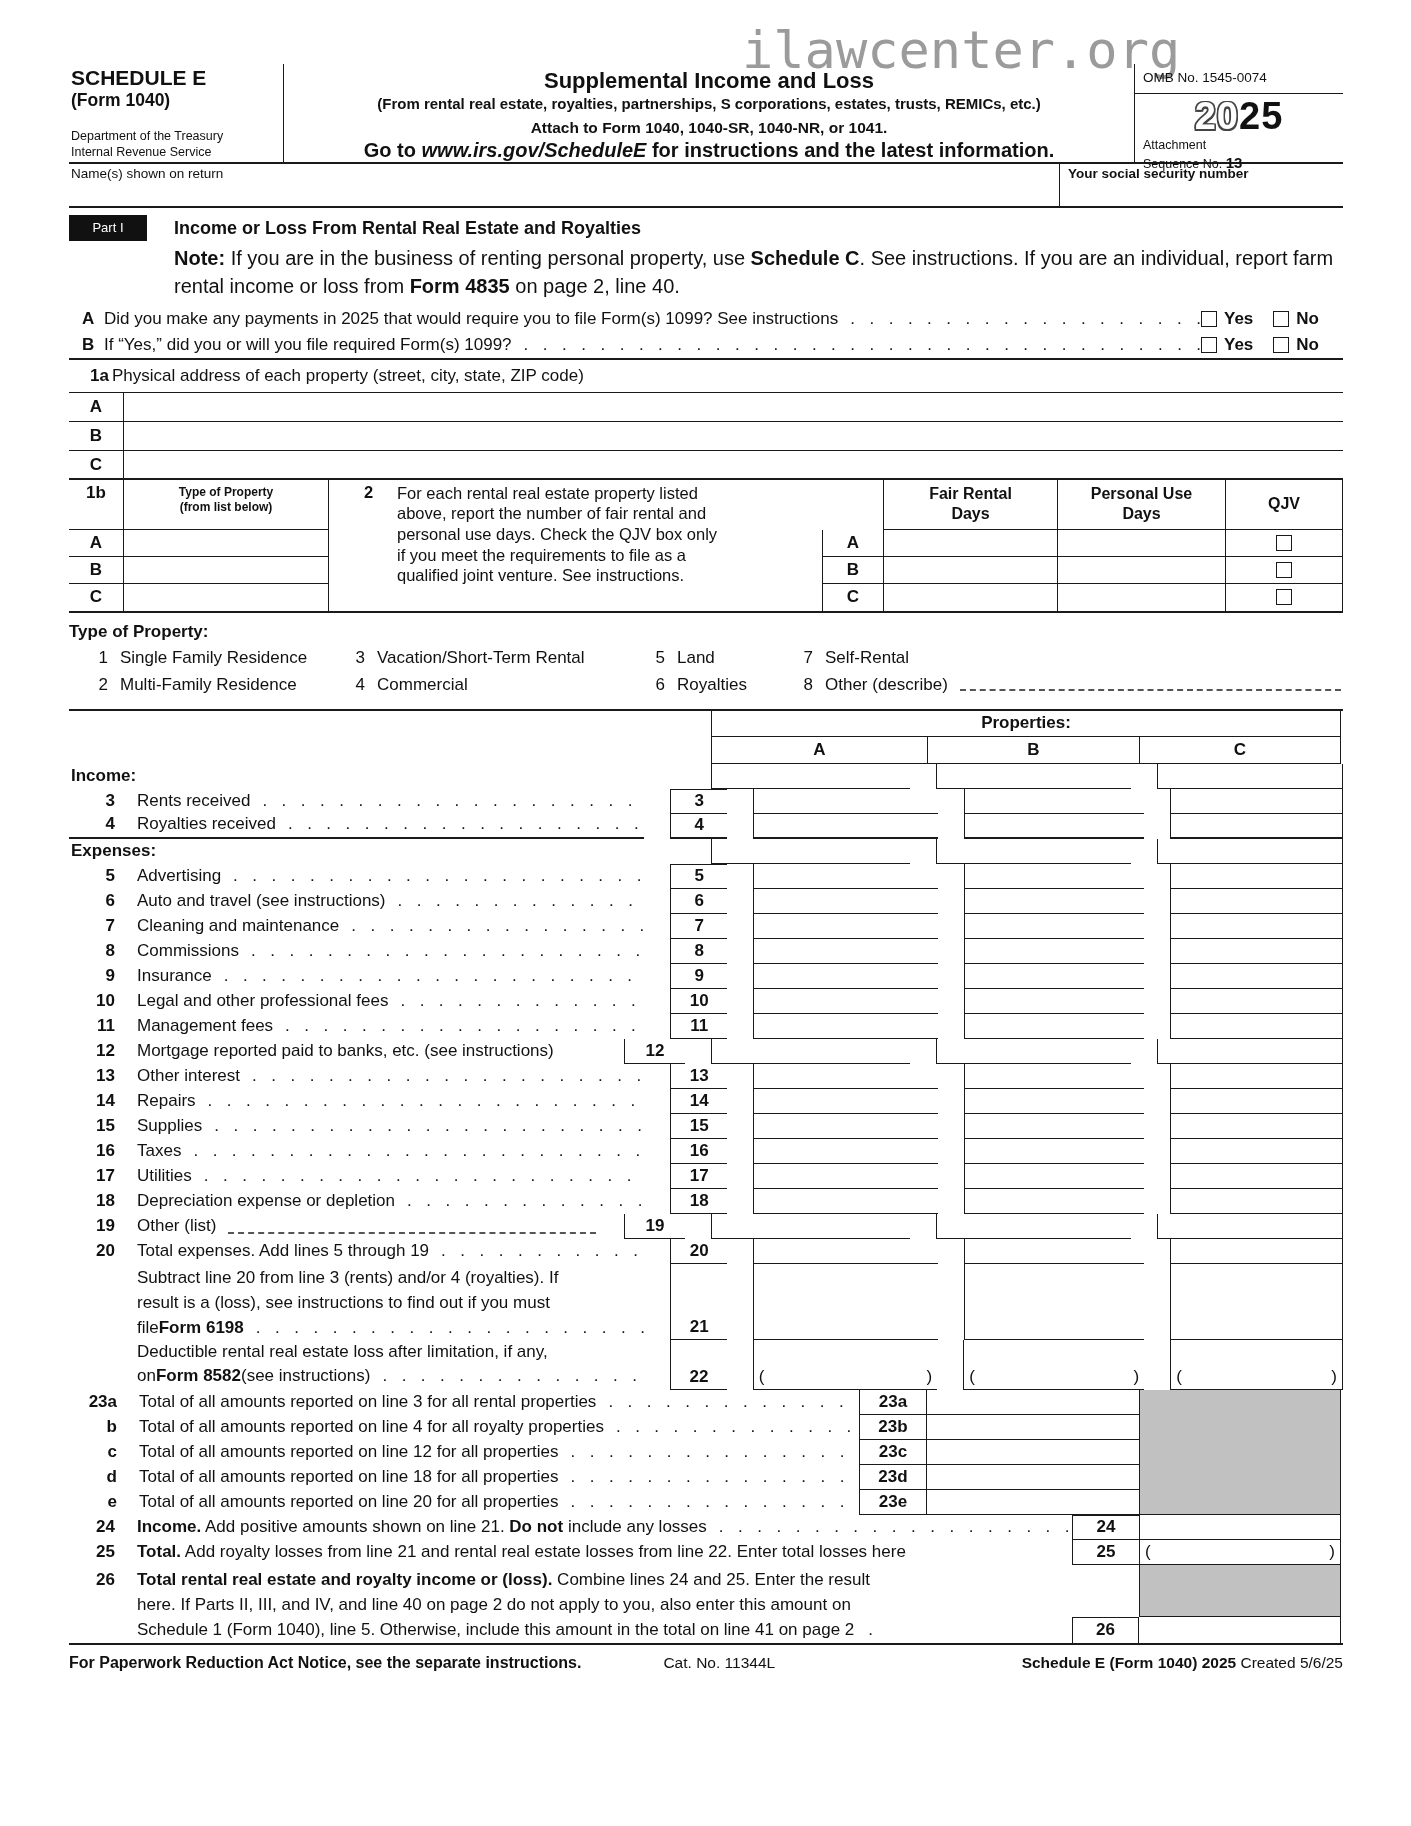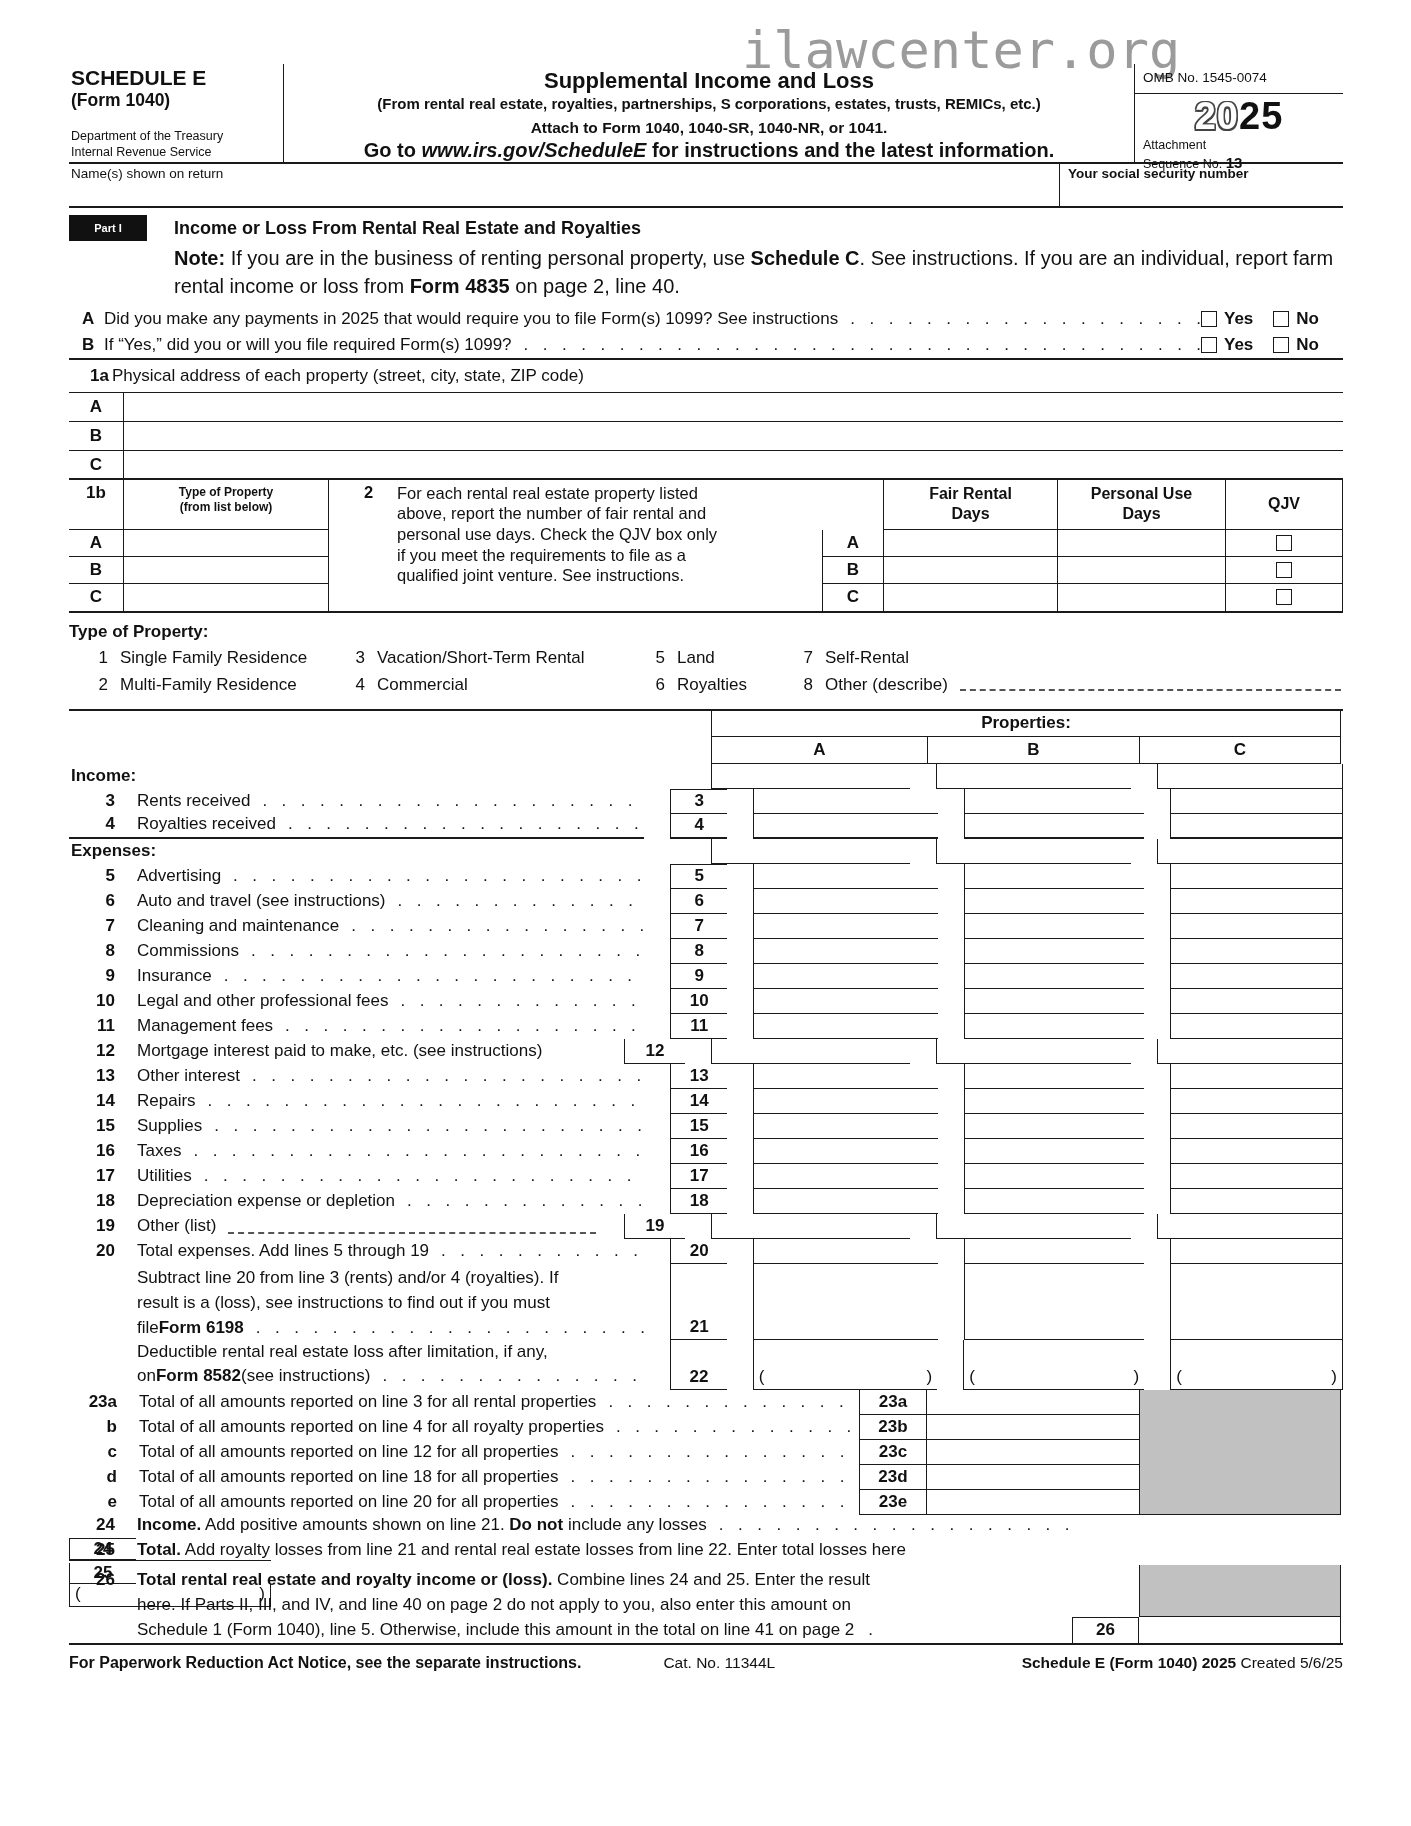--- a/index.html
+++ b/index.html
@@ -34,21 +34,21 @@
   .attseq { font-size:12.5px; line-height:1.25; padding:0 6px 3px 8px; margin-top:auto; }
   .seqno { font-size:15px; font-weight:bold; }
 
   
   .namerow { display:flex; height:44px; border-bottom:2.5px solid #1a1a1a; }
   .namecell { flex:1; font-size:13.5px; padding:2px 0 0 2px; }
   .ssncell { width:284px; border-left:1.5px solid #1a1a1a; font-size:13.5px; font-weight:bold; padding:2px 0 0 8px; }
 
   
   .p1 { display:flex; align-items:center; margin-top:7px; }
-  .p1tab { width:78px; height:26px; background:#111; color:#fff; font-weight:bold; font-size:11px;
+  .p1tab { width:78px; height:26px; background:#111; color:#fff; font-weight:normal; font-size:13px;
     text-align:center; line-height:26px; }
   .p1title { font-size:18px; font-weight:bold; margin-left:27px; }
   .note { margin:3px 0 5px 105px; font-size:20px; line-height:1.42; }
   .note div { white-space:nowrap; }
 
   
   .abwrap { border-bottom:2.5px solid #1a1a1a; }
   .abrow { display:flex; height:26px; align-items:center; }
   .abletter { width:35px; padding-left:13px; font-weight:bold; }
   .yn { display:flex; align-items:center; padding-right:24px; }
@@ -146,21 +146,21 @@
   .t23 { display:flex; height:25px; }
   .c23l { width:790px; display:flex; align-items:flex-end; padding-bottom:3px; }
   .ln23 { width:48px; text-align:right; font-weight:bold; }
   .c23n { width:67px; border-left:1.5px solid #1a1a1a; border-bottom:1.5px solid #1a1a1a;
     font-weight:bold; display:flex; align-items:center; justify-content:center; }
   .t23.first .c23n { border-top:0; }
   .c23v { width:213px; border-left:1.5px solid #1a1a1a; border-bottom:1.5px solid #1a1a1a; }
   .c23g { width:202px; background:#c1c1c1; border-left:1.5px solid #1a1a1a; border-right:1.5px solid #1a1a1a; }
   .t23.last .c23g { border-bottom:1.5px solid #1a1a1a; }
 
-  .t24 { display:flex; height:25px;flex-direction:column; }
+  .t24 { display:flex; height:25px; }
   .c24l { width:1003px; display:flex; align-items:flex-end; padding-bottom:3px; }
   .c24n { width:67px; border-left:1.5px solid #1a1a1a; border-bottom:1.5px solid #1a1a1a;
     font-weight:bold; display:flex; align-items:center; justify-content:center; }
   .c24n.boxtop { border-top:1.5px solid #1a1a1a; }
   .c24v { width:202px; border-left:1.5px solid #1a1a1a; border-bottom:1.5px solid #1a1a1a; border-right:1.5px solid #1a1a1a; }
 
   .t26 { display:flex; height:78px; }
   .c26l { width:1003px; padding-top:2px; }
   .c26l .tl { line-height:25.3px; margin-left:68px; white-space:nowrap; }
   .c26r { width:269px; display:flex; flex-direction:column; }
@@ -492,21 +492,21 @@
           <span class="dots"></span>
         </div>
       <div class="cn">11</div>
       <div class="ca"></div>
         <div class="cb"></div>
         <div class="cc"></div>
     </div>
     <div class="trow">
       <div class="cl">
           <span class="ln">12</span>
-          <span class="lt">Mortgage interest paid to make, etc. (see instructions)</span>
+          <span class="lt">Mortgage reported paid to banks, etc. (see instructions)</span>
         </div>
       <div class="cn">12</div>
       <div class="ca"></div>
         <div class="cb"></div>
         <div class="cc"></div>
     </div>
     <div class="trow">
       <div class="cl">
           <span class="ln">13</span>
           <span class="lt">Other interest</span>

